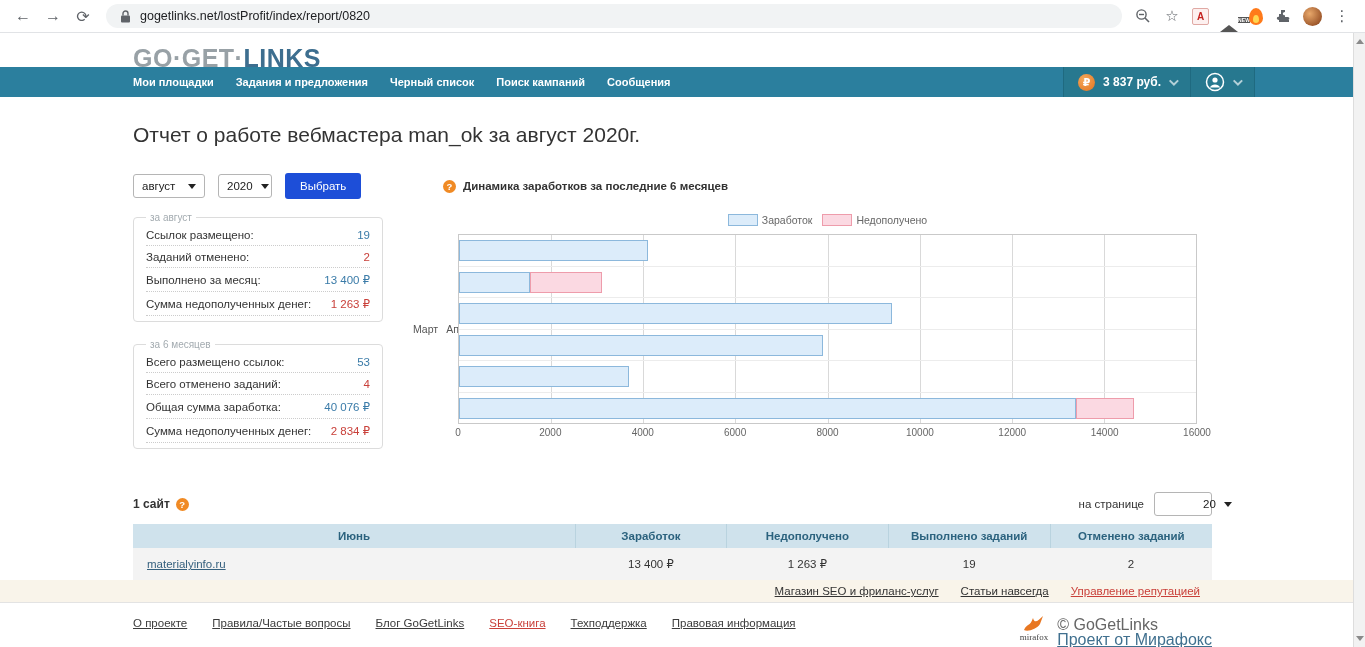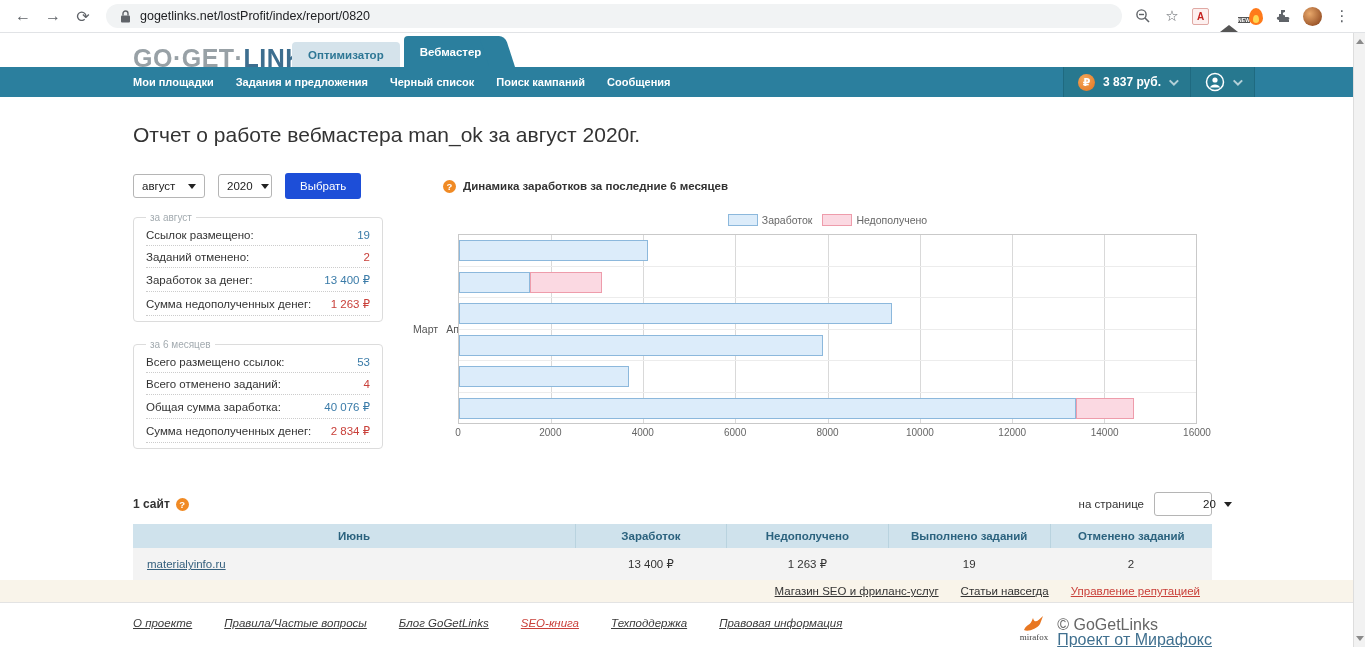--- a/index.html
+++ b/index.html
@@ -121,21 +121,21 @@
   .sites-table td { background:#f3f3f3; padding:9px 8px; text-align:center; color:#333; }
   .sites-table td:first-child { text-align:left; padding-left:14px; }
   .sites-table a { color:#35607e; }
 
   
   .beige { height:27px; background:#f9f4ea; display:flex; justify-content:flex-end; align-items:center;
            gap:22px; padding-right:153px; font-size:11.5px; }
   .beige a { color:#333; } .beige a.red { color:#c9403a; }
   .footer { height:50px; border-top:1px solid #e3e3e3; display:flex; justify-content:space-between;
             padding:14px 141px 0 133px; font-size:11.5px; }
-  .f-links { display:flex; gap:32px;font-style:italic; }
+  .f-links { display:flex; gap:25px; }
   .f-links a { color:#3b3b3b; } .f-links a.red { color:#c9403a; }
   .f-right { display:flex; gap:9px; align-items:flex-start; }
   .mira { display:flex; flex-direction:column; align-items:center; margin-top:-3px; }
   .mira-name { font-family:"Liberation Serif",serif; font-size:9px; color:#444;text-align:center; }
   .copy { font-size:16px; line-height:15px; color:#666; }
   .copy a { color:#40708f; }
   a { text-decoration:underline; cursor:pointer; }
 </style>
 </head>
 <body>
@@ -180,26 +180,20 @@
   <div class="scrollbar">
     <span class="sb-up"></span>
     <span class="sb-down"></span>
   </div>
   <div class="site-inner">
 
     <div class="site-header">
       <div class="logo">
         <span class="gry">GO·GET·</span><span class="blu">LINKS</span>
       </div>
-      <div class="tabs">
-        <div class="tab">Оптимизатор</div>
-        <div class="tab active">
-            <span>Вебмастер</span>
-          </div>
-      </div>
     </div>
 
     <div class="navbar">
       <div class="nav-items">
         <span class="nav-item">Мои площадки</span>
         <span class="nav-item">Задания и предложения</span>
         <span class="nav-item">Черный список</span>
         <span class="nav-item">Поиск кампаний</span>
         <span class="nav-item">Сообщения</span>
       </div>
@@ -244,21 +238,21 @@
             <legend>за август</legend>
             <div class="srow">
                 <span>Ссылок размещено:</span>
                 <span class="sval blue">19</span>
               </div>
             <div class="srow">
                 <span>Заданий отменено:</span>
                 <span class="sval red">2</span>
               </div>
             <div class="srow">
-                <span>Заработок за денег:</span>
+                <span>Выполнено за месяц:</span>
                 <span class="sval blue">13 400 ₽</span>
               </div>
             <div class="srow">
                 <span>Сумма недополученных денег:</span>
                 <span class="sval red">1 263 ₽</span>
               </div>
           </fieldset>
           <fieldset class="statbox">
             <legend>за 6 месяцев</legend>
             <div class="srow">

